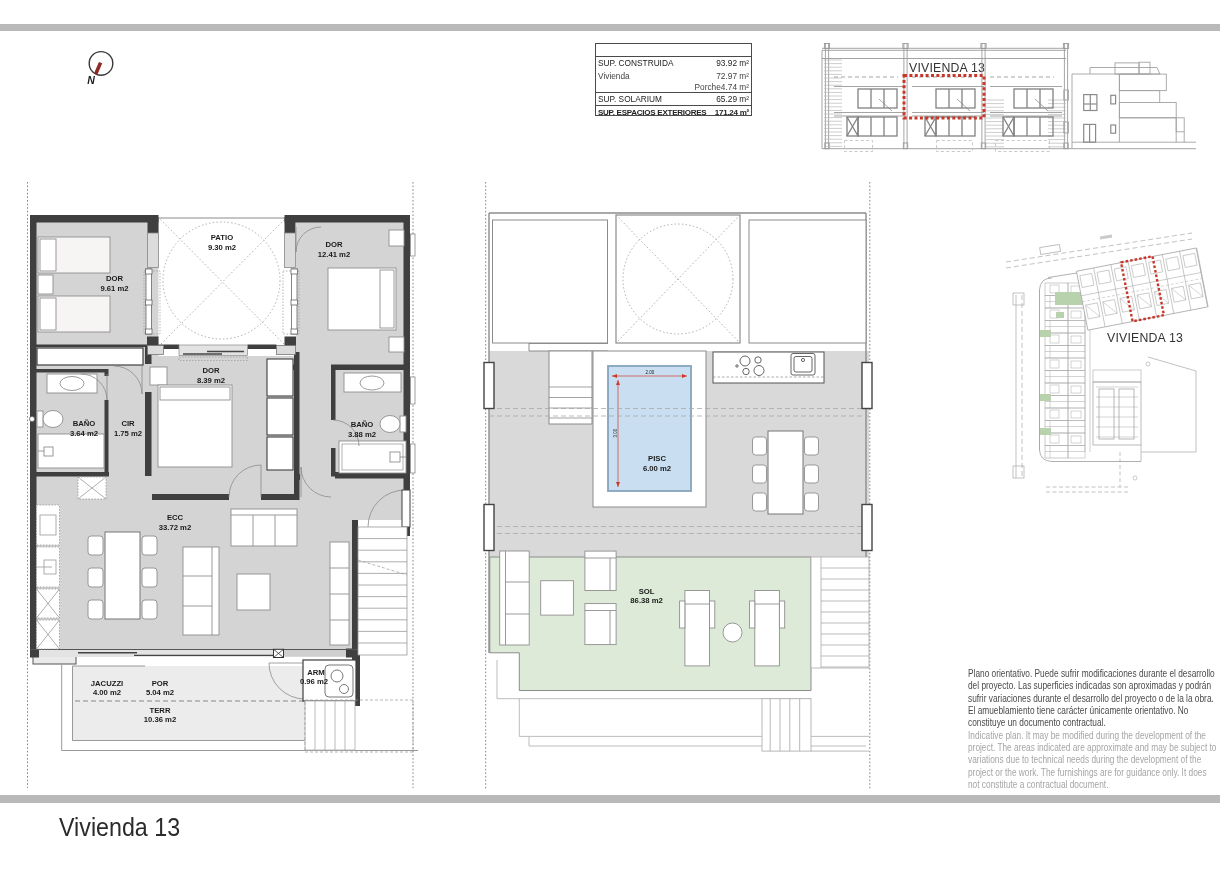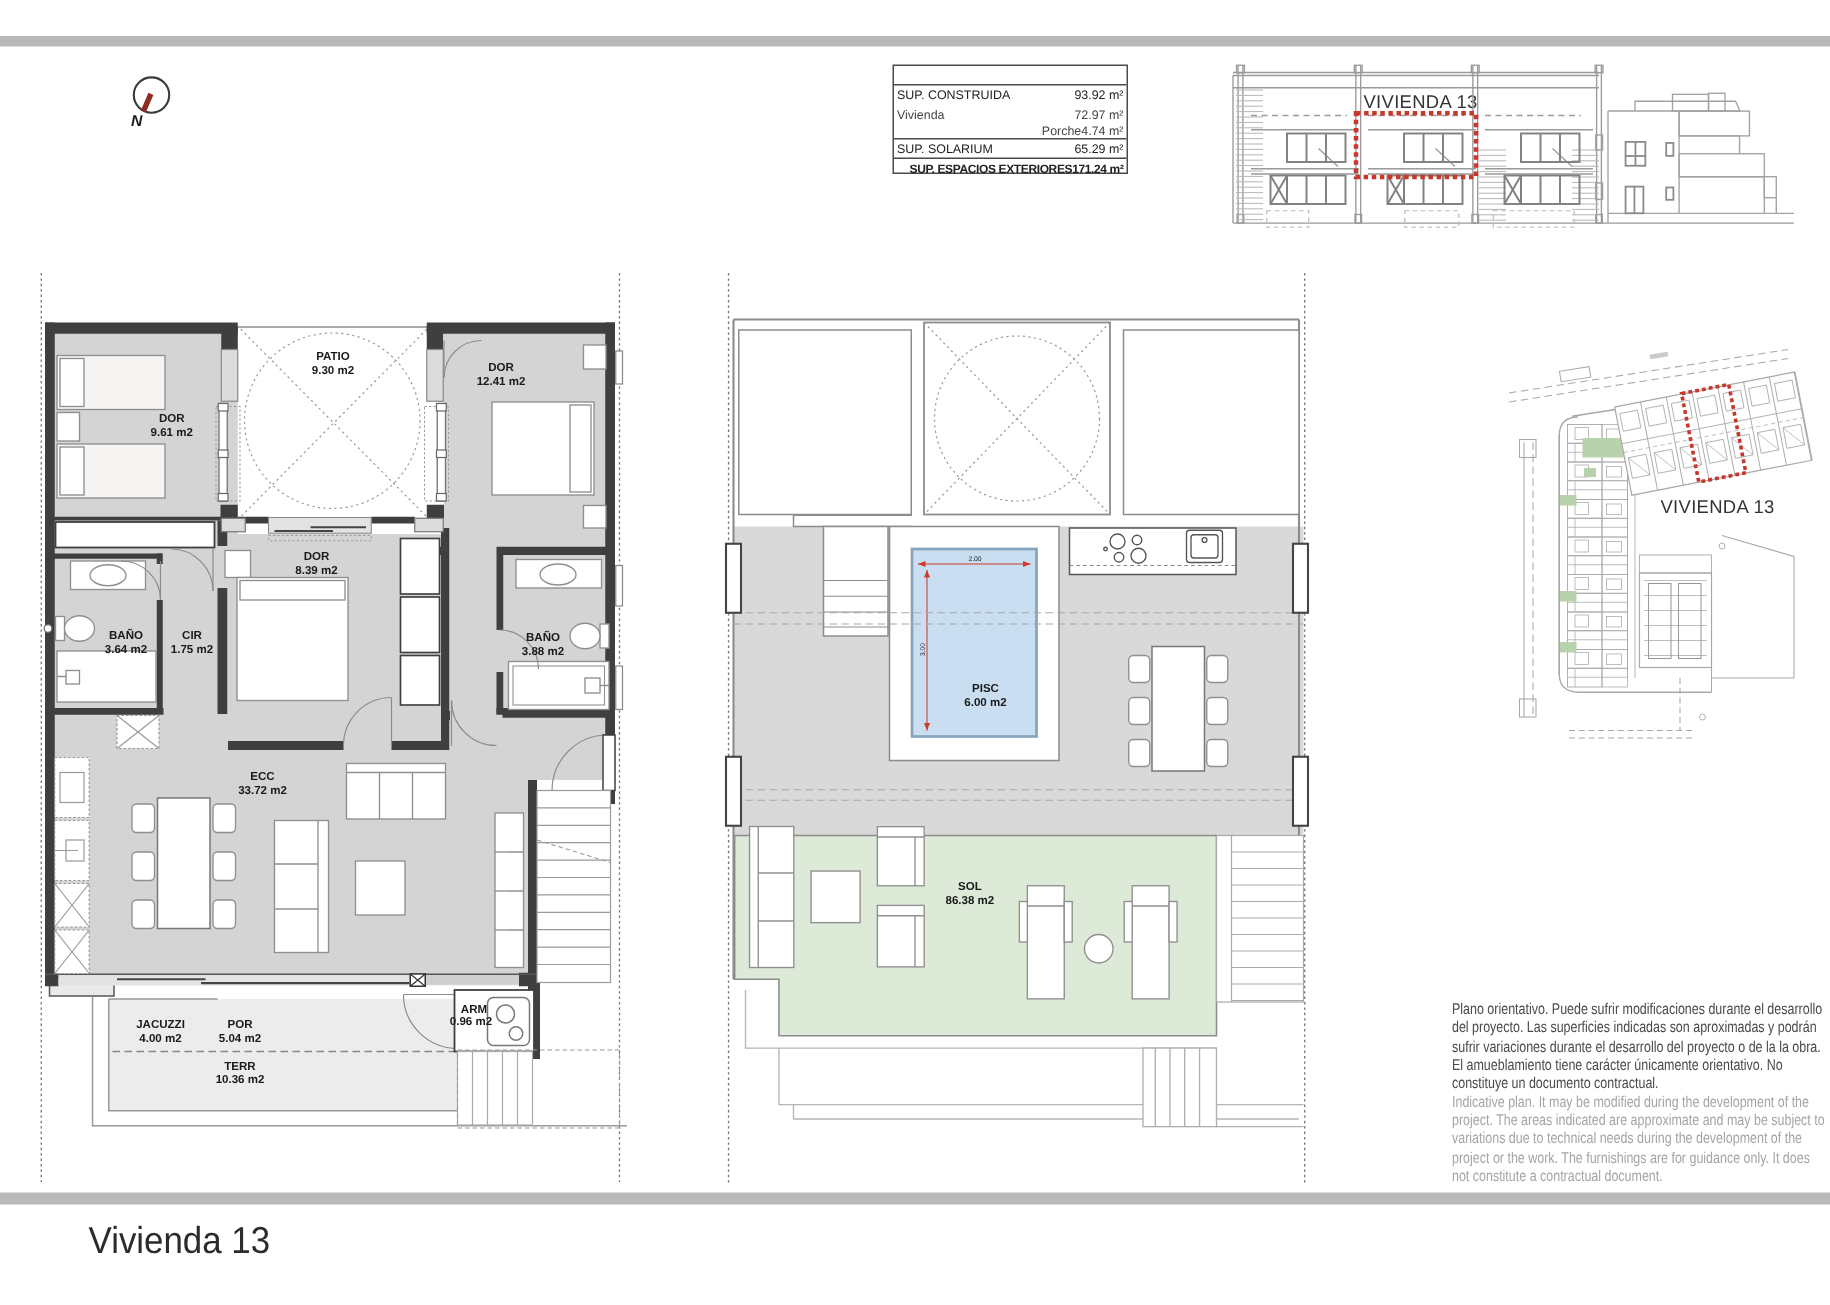--- a/index.html
+++ b/index.html
@@ -31,21 +31,21 @@
         <span>72.97 m²</span>
       </div>
   <div style="height:11px;padding:0 2px;display:flex;justify-content:flex-end;align-items:center;color:#444;white-space:nowrap;border-bottom:1px solid #4a4a4a">
         <span>Porche</span>
         <span>4.74 m²</span>
       </div>
   <div style="height:12px;font-weight:normal;padding:0 2px;display:flex;justify-content:space-between;align-items:center;white-space:nowrap;border-bottom:1px solid #4a4a4a">
         <span>SUP. SOLARIUM</span>
         <span>65.29 m²</span>
       </div>
-  <div style="height:12px;font-weight:bold;padding:0 2px;display:flex;justify-content:flex-end;align-items:center;white-space:nowrap;letter-spacing:-0.25px;font-size:8px">
+  <div style="height:12px;font-weight:bold;padding:0 2px;display:flex;justify-content:space-between;align-items:center;white-space:nowrap;letter-spacing:-0.25px;font-size:8px">
         <span>SUP. ESPACIOS EXTERIORES</span>
         <span>171.24 m²</span>
       </div>
 </div>
 
 <div class="abs" style="left:909px;top:60.5px;font-size:12.3px;color:#333;letter-spacing:0.2px">VIVIENDA 13</div>
 
 <div class="abs" style="left:1107px;top:331px;font-size:12.3px;color:#333;letter-spacing:0.2px">VIVIENDA 13</div>
 
 <div class="abs" style="left:968px;top:668px;width:310px;font-size:10.4px;line-height:12.35px;color:#4a4a4a;white-space:nowrap;transform:scaleX(0.80);transform-origin:0 0">Plano orientativo. Puede sufrir modificaciones durante el desarrollo<br>del proyecto. Las superficies indicadas son aproximadas y podrán<br>sufrir variaciones durante el desarrollo del proyecto o de la la obra.<br>El amueblamiento tiene carácter únicamente orientativo. No<br>constituye un documento contractual.<br><span style="color:#a5a5a5">Indicative plan. It may be modified during the development of the<br>project. The areas indicated are approximate and may be subject to<br>variations due to technical needs during the development of the<br>project or the work. The furnishings are for guidance only. It does<br>not constitute a contractual document.</span></div>

